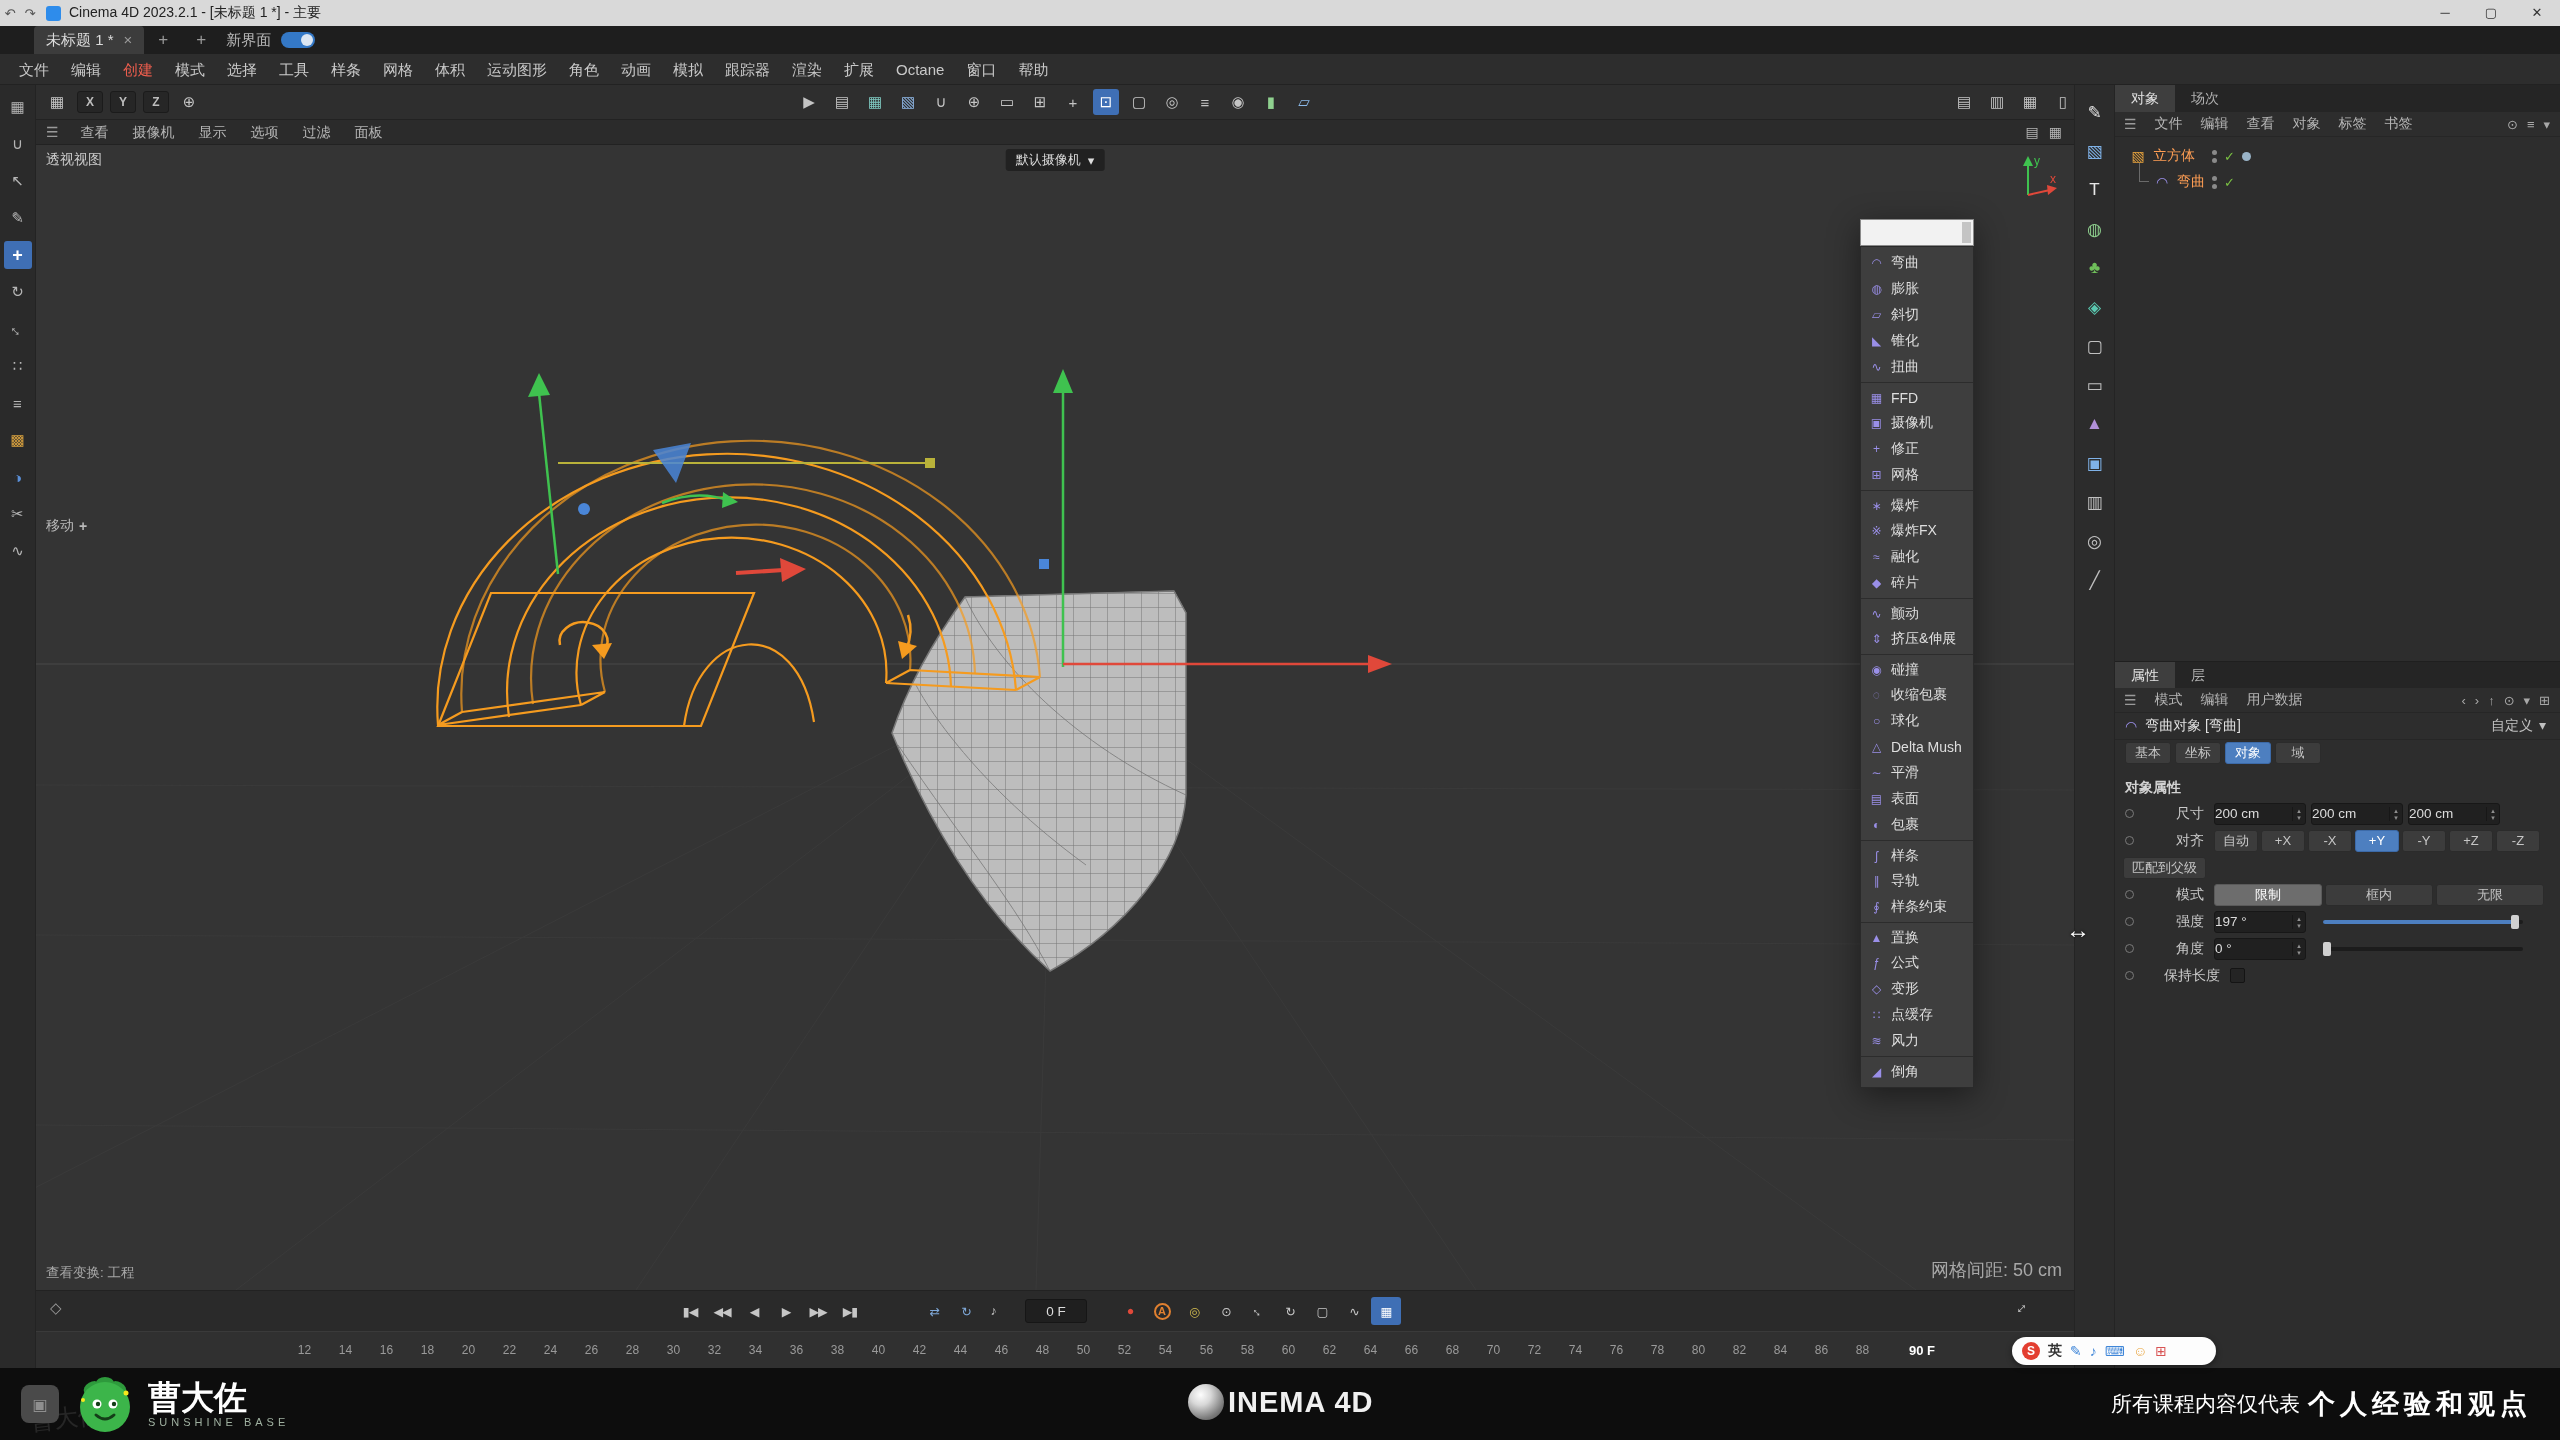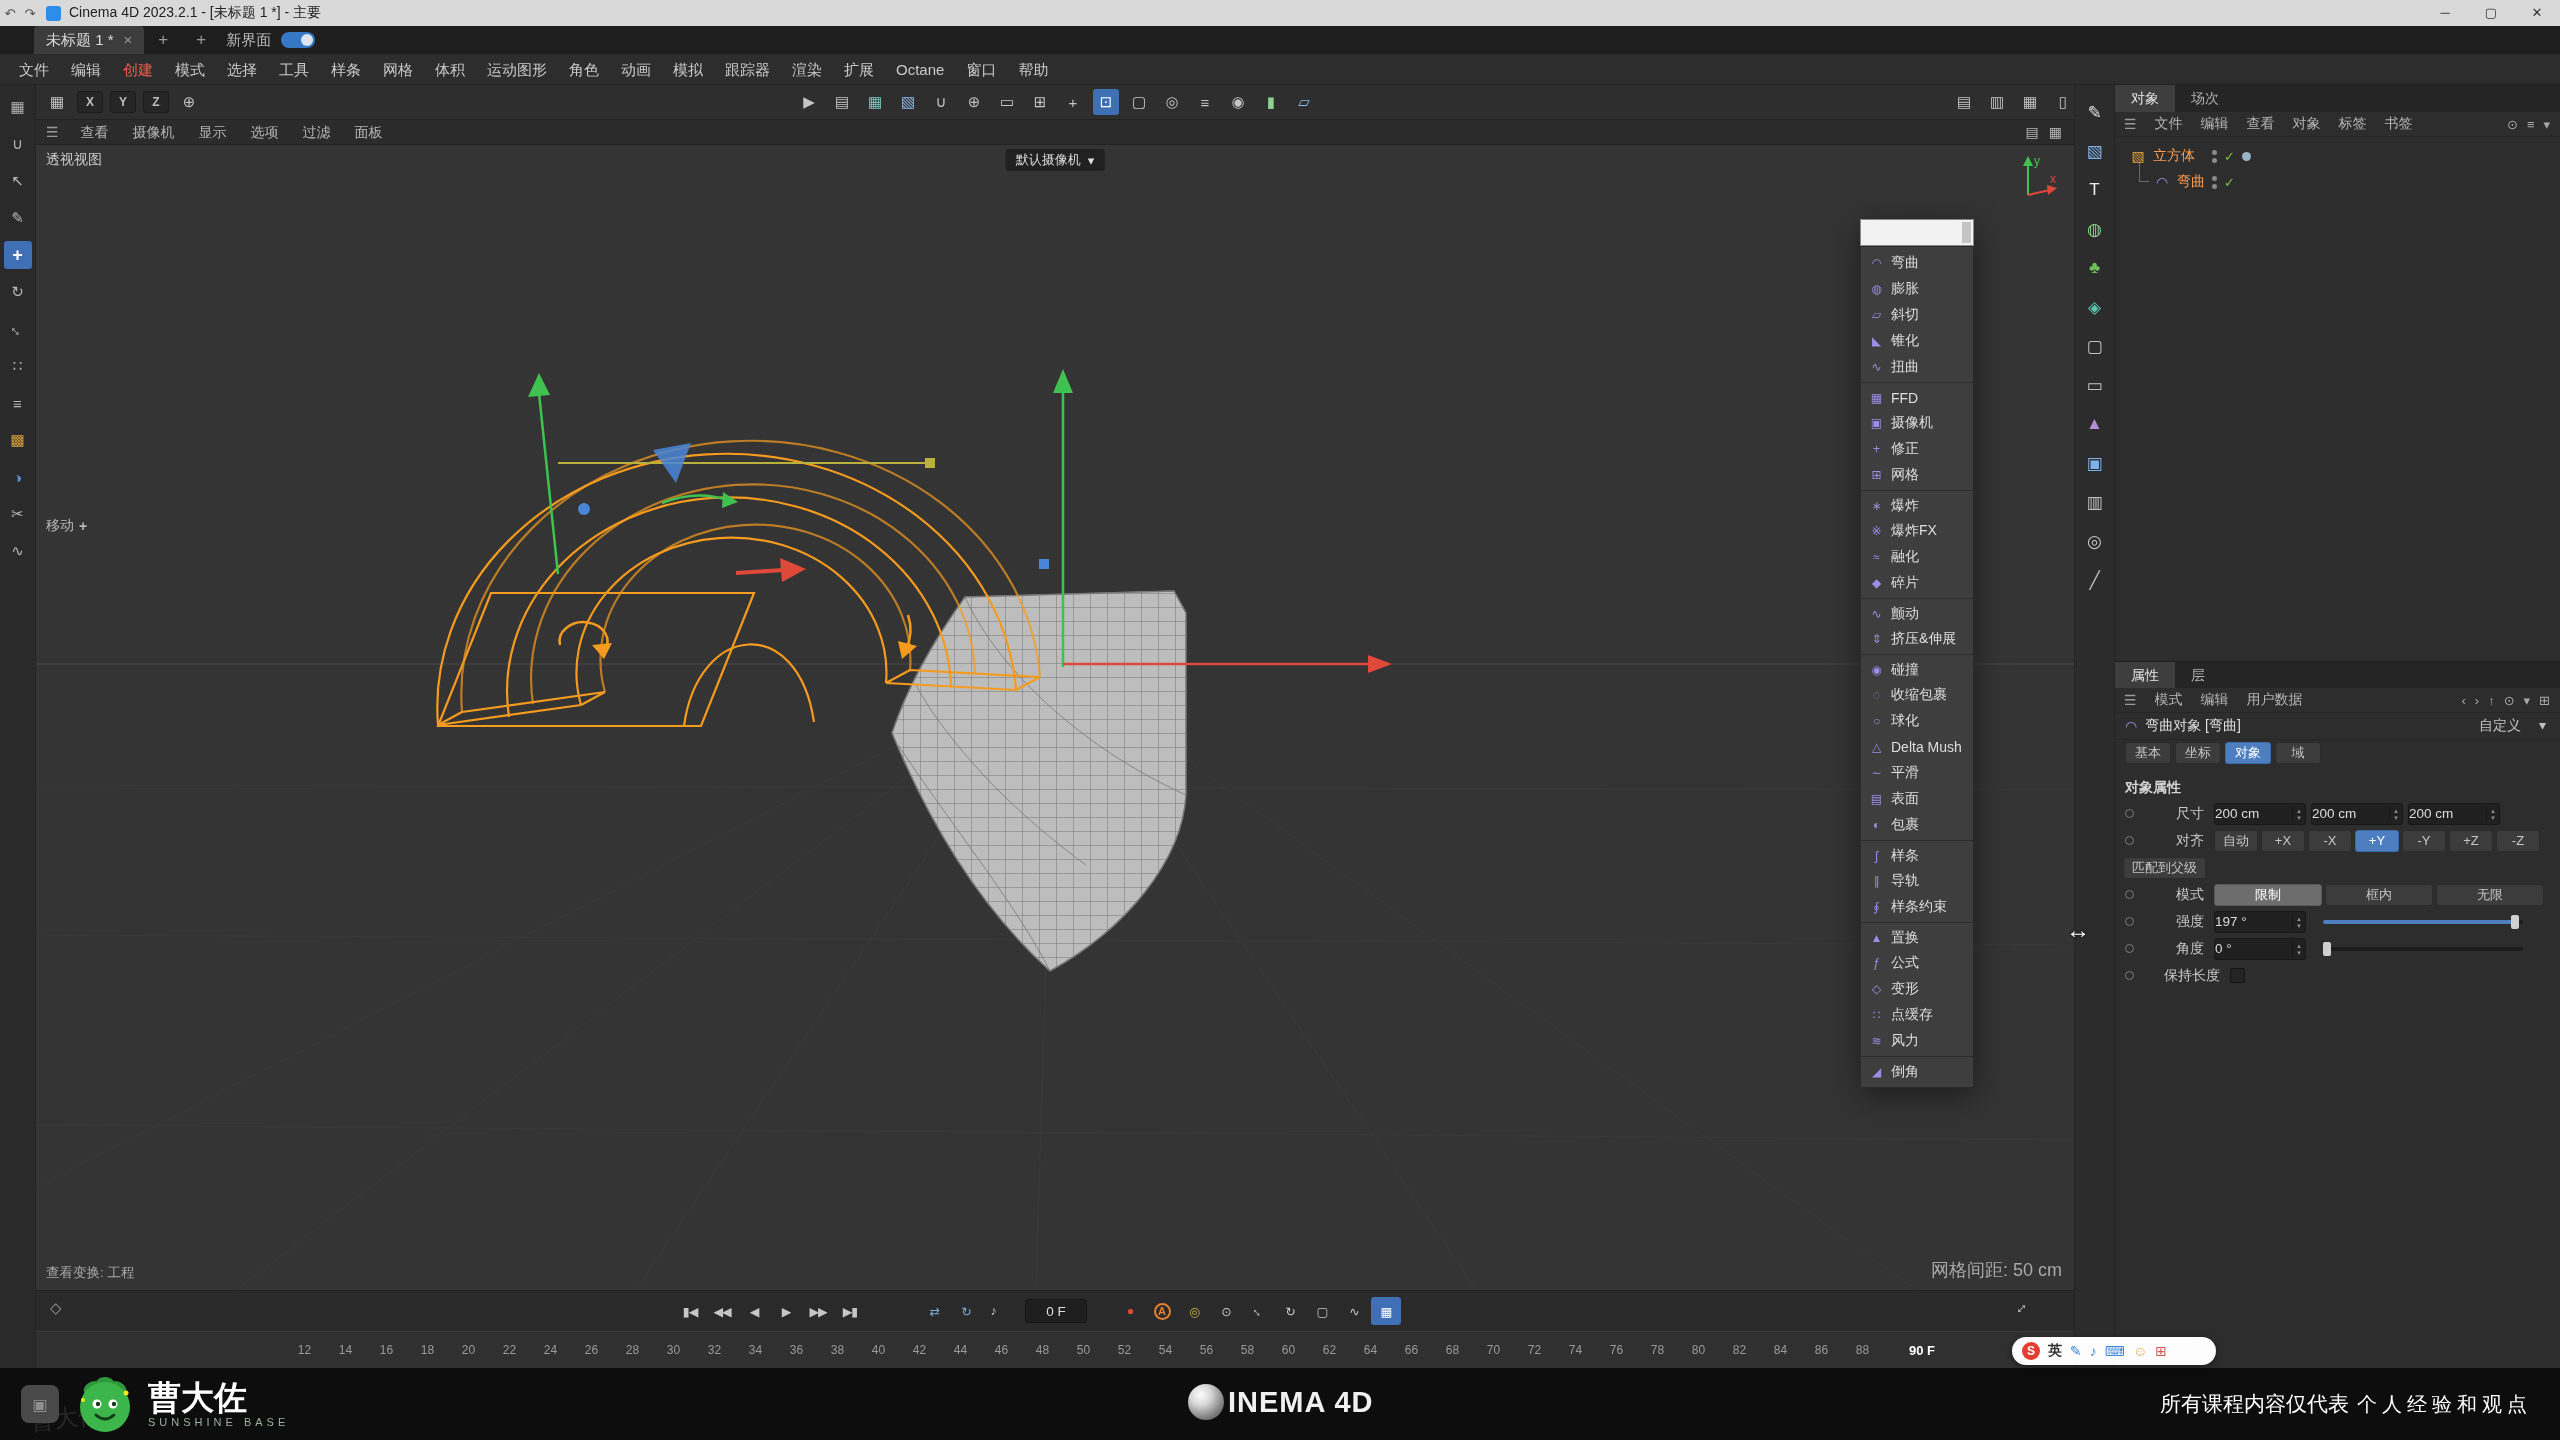--- a/index.html
+++ b/index.html
@@ -87,21 +87,21 @@
 .olabel{color:#ff9e54}
 .ochecks{position:absolute;left:97px;display:flex;align-items:center;gap:7px}
 .dots{display:flex;flex-direction:column;gap:3px}
 .dots i{width:5px;height:5px;border-radius:50%;background:#8a8a8a}
 .chk{color:#7ac143;font-size:13px;font-weight:bold}
 .tagball{width:9px;height:9px;border-radius:50%;background:#9ab4c8}
 
 .am-title{height:27px;display:flex;align-items:center;font-size:14px;border-bottom:1px solid #262626;flex:none}
 .am-title .ticon{color:#9a8fe8;padding:0 8px 0 10px}
 .am-title .tt{color:#e0e0e0}
-.am-title .preset{margin-left:auto;display:flex;gap:18px;padding-right:14px;color:#c0c0c0}
+.am-title .preset{margin-left:auto;display:flex;gap:6px;padding-right:14px;color:#c0c0c0}
 .am-tabs2{height:26px;display:flex;align-items:center;gap:4px;padding-left:10px;flex:none}
 .am-tabs2 .seg{min-width:46px}
 .seg{height:22px;padding:0 8px;background:#3c3c3c;border:1px solid #2b2b2b;border-radius:3px;font-size:13px;display:flex;align-items:center;justify-content:center;color:#c6c6c6}
 .seg[data-active="true"]{background:#4d7fc0;border-color:#3c6aa8;color:#fff}
 .mseg{width:108px;margin-right:3px}
 .mseg[data-active="true"]{background:#6d6d6d;border-color:#5a5a5a;color:#fff}
 .am-body{padding-top:8px}
 .psec{height:26px;line-height:26px;padding-left:10px;font-size:14px;font-weight:bold;color:#d2d2d2}
 .prow{display:flex;align-items:center;height:27px}
 .ptog{width:9px;height:9px;border:1px solid #7a7a7a;border-radius:50%;margin-left:10px;flex:none}
@@ -136,21 +136,21 @@
 .f-chip{position:absolute;left:21px;top:17px;width:38px;height:38px;background:#4a4a4a;border-radius:8px;display:flex;align-items:center;justify-content:center;color:#8f8f8f;font-size:16px}
 .f-logo{position:absolute;left:74px;top:5px;display:flex;align-items:center;gap:12px}
 .f-brandcol{display:flex;flex-direction:column}
 .f-brand{font-size:33px;font-weight:bold;color:#fff;line-height:36px}
 .f-sub{font-size:11px;color:#9fb0a0;letter-spacing:4px}
 .f-c4d{position:absolute;left:1188px;top:16px;display:flex;align-items:center;gap:4px}
 .ball{width:36px;height:36px;border-radius:50%;background:radial-gradient(circle at 35% 30%,#fdfdfd 0%,#d8d8d8 30%,#7a7a7a 70%,#4a4a4a 100%)}
 .f-c4dtext{font-size:29px;font-weight:bold;color:#f0f0f0;letter-spacing:1px}
 .f-right{position:absolute;right:28px;top:0;height:72px;display:flex;align-items:center;gap:8px;color:#fff}
 .f-rs{font-size:21px}
-.f-rb{font-size:20px;font-weight:normal;letter-spacing:5px}
+.f-rb{font-size:27px;font-weight:bold;letter-spacing:5px}
 .f-watermark{position:absolute;left:30px;top:34px;color:#fff;opacity:.1;font-size:24px;transform:rotate(-6deg)}
 
 .sogou{left:2012px;top:1337px;width:204px;height:28px;background:#fdfdfd;border-radius:14px;box-shadow:0 2px 6px rgba(0,0,0,.4);display:flex;align-items:center;gap:8px;padding:0 10px}
 .sg-s{width:18px;height:18px;border-radius:50%;background:#e33e30;color:#fff;font-size:12px;font-weight:bold;display:flex;align-items:center;justify-content:center}
 .sg-lang{color:#333;font-size:14px;font-weight:bold}
 .sogou .g{font-size:14px}
 
 .cursor{left:2066px;top:916px;color:#fff;font-size:24px;text-shadow:0 0 3px #000;z-index:50}
 </style>
 </head>

